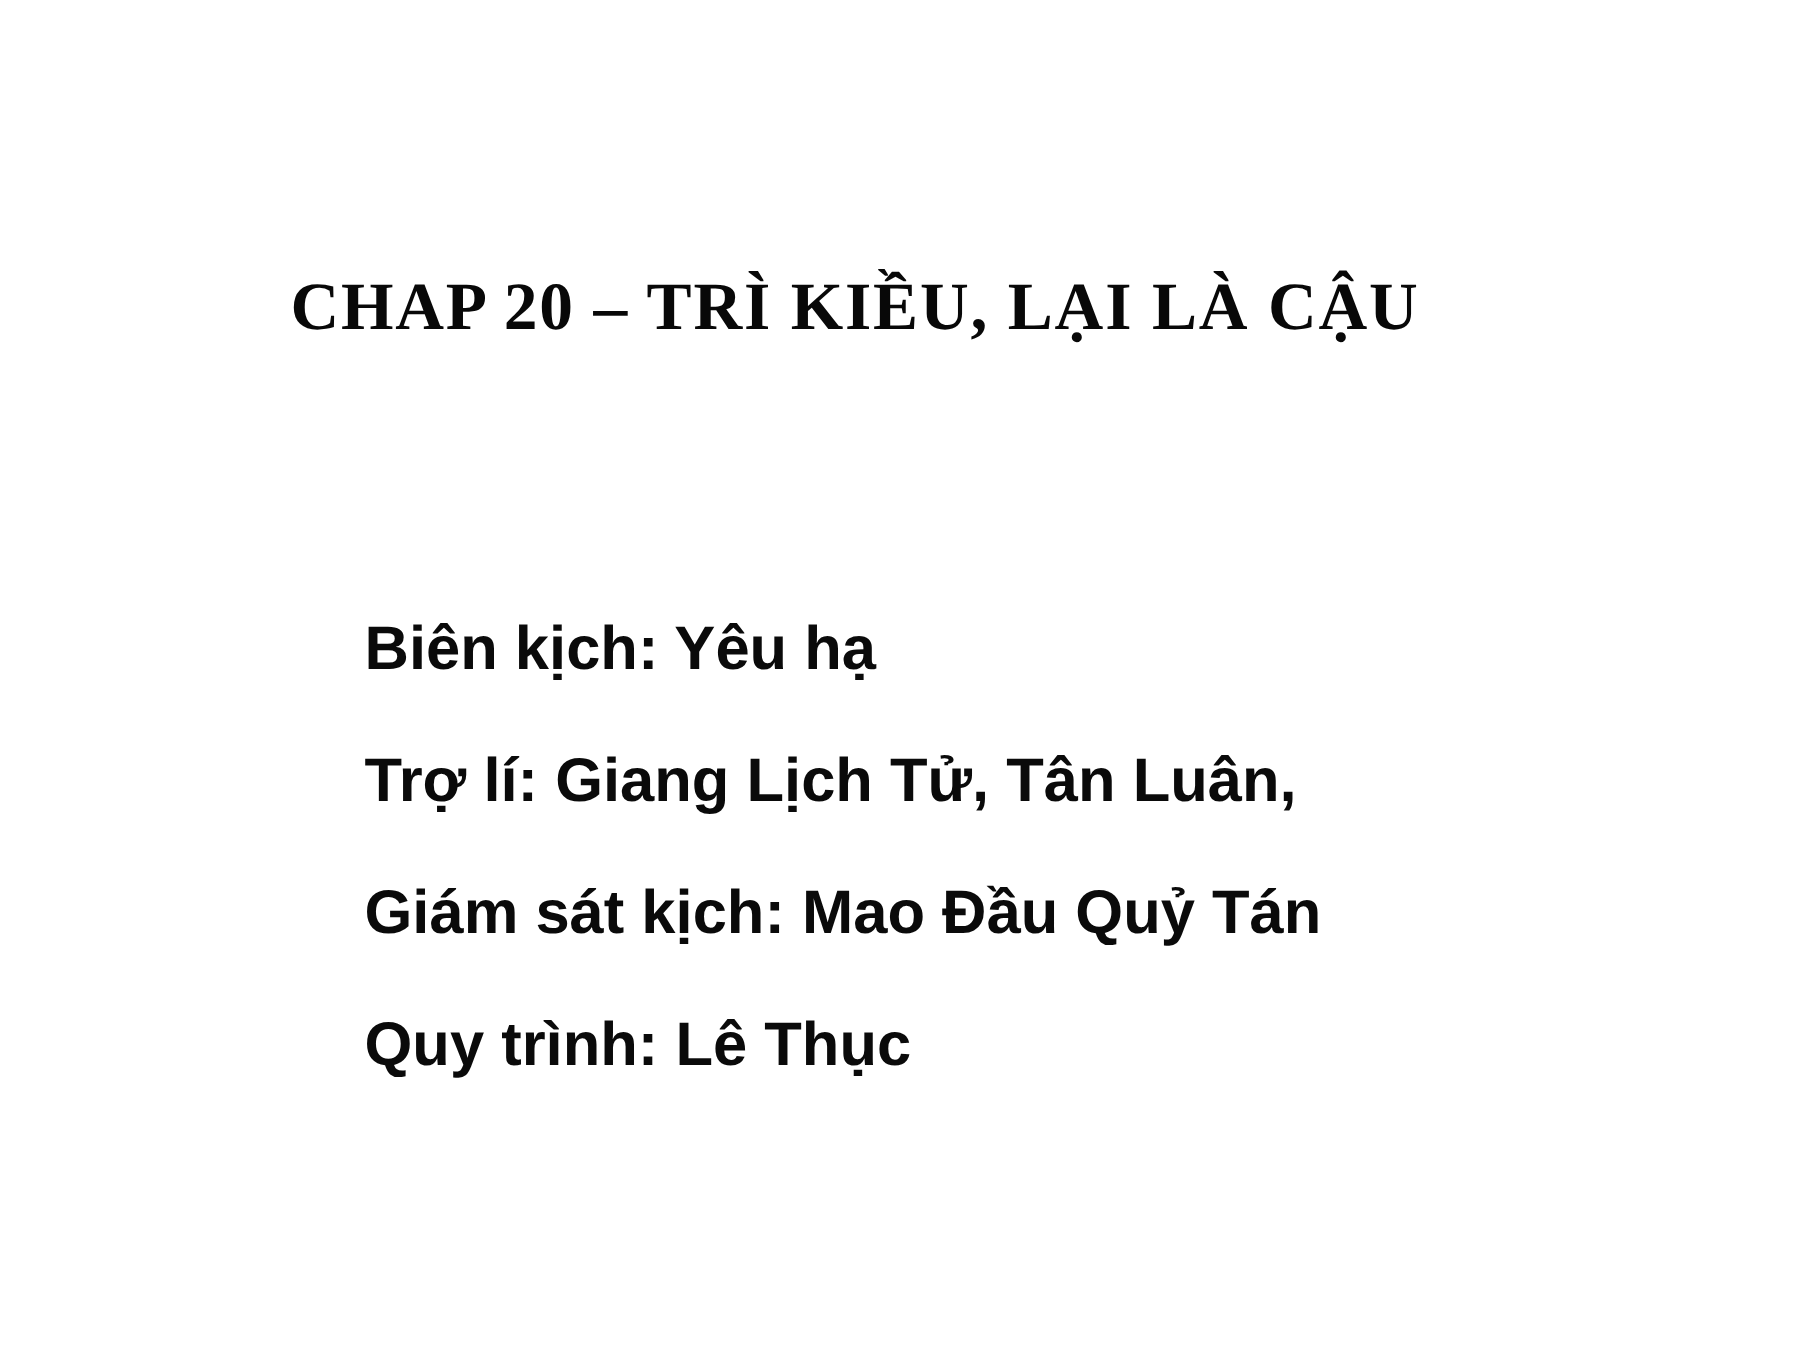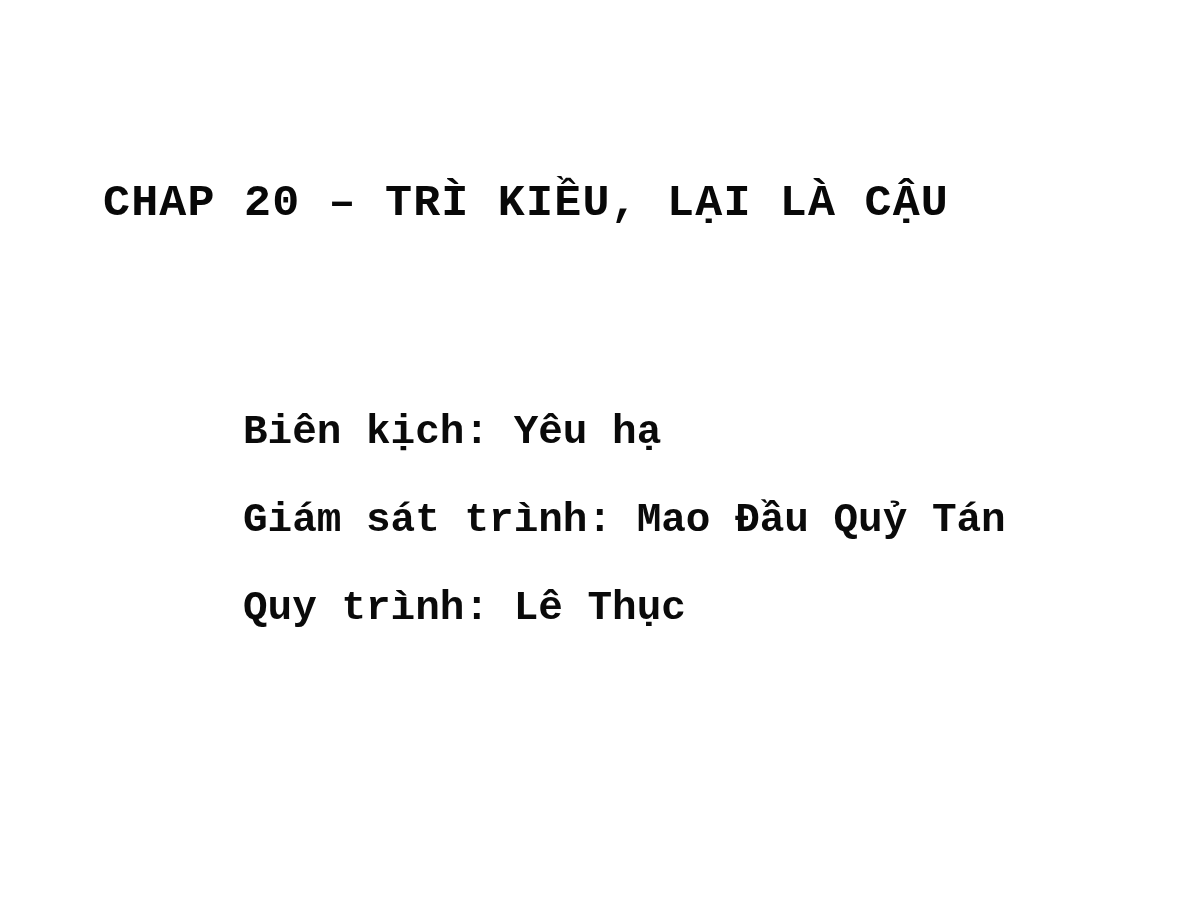--- a/index.html
+++ b/index.html
@@ -19,48 +19,50 @@
     height: 900px;
     background: #ffffff;
     box-sizing: border-box;
   }
   .chapter-title {
     position: absolute;
     top: 178px;
     left: 0;
     width: 1052px;
     text-align: center;
-    font-family: Liberation Mono, monospace;
+    font-family: Liberation Serif, serif;
     font-weight: 700;
     font-size: 45px;
     letter-spacing: 1.2px;
     color: #080808;
     white-space: nowrap;
+    padding-left: 44px;
   }
   .credits {
     position: absolute;
     top: 388px;
     left: 243px;
     width: 900px;
   }
   .credit-line {
-    font-family: Liberation Mono, monospace;
+    font-family: Liberation Sans, sans-serif;
     font-weight: 700;
     font-size: 41px;
     line-height: 88px;
     color: #0a0a0a;
     white-space: nowrap;
   }
 </style>
 </head>
 <body>
 
 <div class="page">
 
   <div class="chapter-title">CHAP 20 – TRÌ KIỀU, LẠI LÀ CẬU</div>
 
   <div class="credits">
     <div class="credit-line">Biên kịch: Yêu hạ</div>
-    <div class="credit-line">Giám sát trình: Mao Đầu Quỷ Tán</div>
+    <div class="credit-line">Trợ lí: Giang Lịch Tử, Tân Luân,</div>
+    <div class="credit-line">Giám sát kịch: Mao Đầu Quỷ Tán</div>
     <div class="credit-line">Quy trình: Lê Thục</div>
   </div>
 
 </div>
 
 </body></html>

